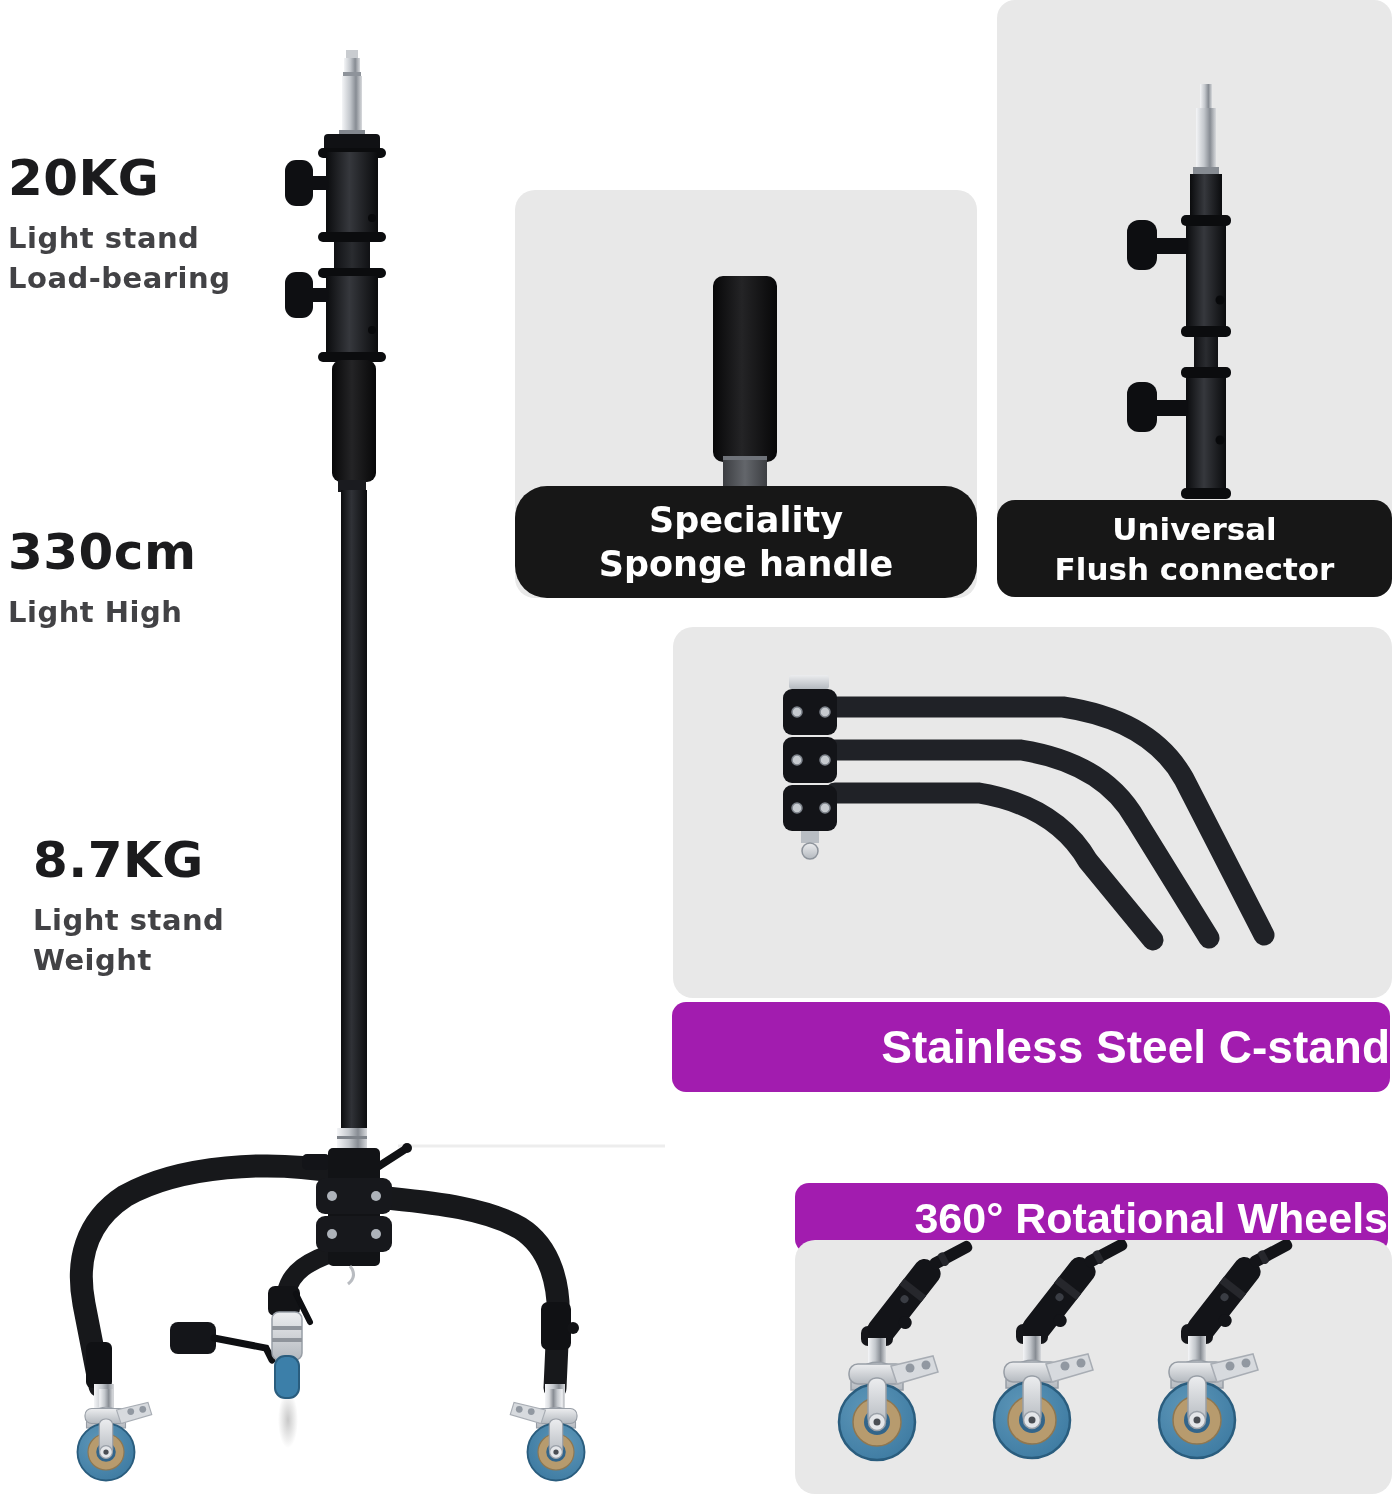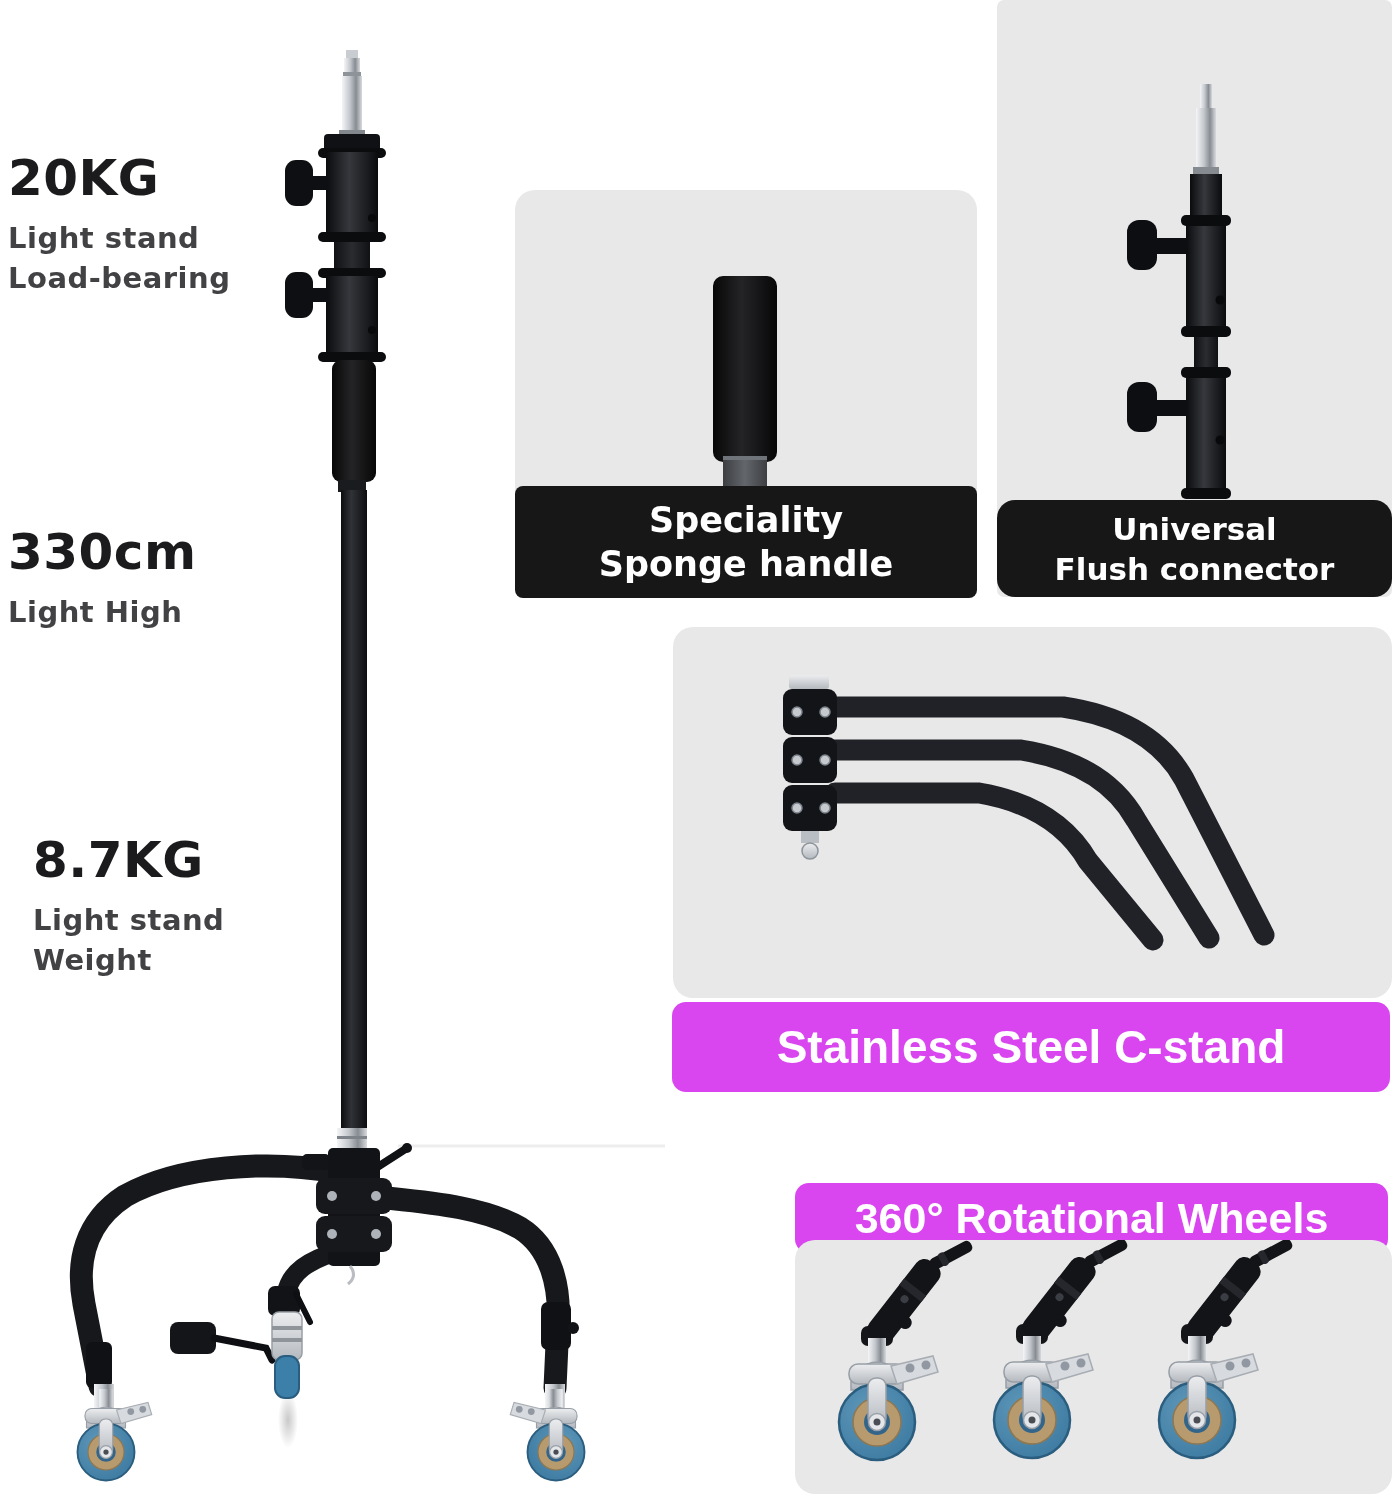--- a/index.html
+++ b/index.html
@@ -13,35 +13,35 @@
   .spec-value{font-size:50px;font-weight:700;color:#1b1b1d;line-height:1.12;letter-spacing:.5px;}
   .spec-sub{margin-top:12px;}
   .spec-line{font-size:29px;font-weight:700;color:#424245;line-height:40px;letter-spacing:.5px;}
   .spec-20kg{top:150px;}
   .spec-330cm{top:524px;}
   .spec-87kg{top:832px;margin-left:25px;}
 
   
   .panel{position:absolute;background:#e8e8e8;border-radius:20px;}
   .sponge-panel{left:515px;top:190px;width:462px;height:408px;}
-  .flush-panel{left:997px;top:0;width:395px;height:597px;border-radius:7px;}
+  .flush-panel{left:997px;top:0;width:395px;height:597px;border-radius:18px;}
   .arms-panel{left:673px;top:627px;width:719px;height:371px;}
   .wheels-panel{left:795px;top:1240px;width:597px;height:254px;}
   .panel > svg{position:absolute;left:0;top:0;}
 
   
   .pill-label{position:absolute;left:0;right:0;bottom:0;background:#171717;color:#ffffff;
               display:flex;flex-direction:column;align-items:center;justify-content:center;
               font-weight:700;text-align:center;}
-  .sponge-panel .pill-label{height:112px;border-radius:8px;font-size:35px;line-height:44px;}
+  .sponge-panel .pill-label{height:112px;border-radius:32px;font-size:35px;line-height:44px;}
   .flush-panel .pill-label{height:97px;border-radius:18px;font-size:31px;line-height:40px;}
 
   
-  .bar{position:absolute;background:#d946ef;color:#ffffff;display:flex;align-items:center;
-       justify-content:center;font-family:"Liberation Sans",sans-serif;font-weight:700;}
+  .bar{position:absolute;background:#a21caf;color:#ffffff;display:flex;align-items:center;
+       justify-content:flex-end;font-family:"Liberation Sans",sans-serif;font-weight:700;}
   .cstand-bar{left:672px;top:1002px;width:718px;height:90px;border-radius:14px;font-size:46px;}
   .wheels-bar{left:795px;top:1163px;width:593px;height:70px;border-radius:14px;font-size:43px;margin-top:20px;}
 </style>
 </head>
 <body>
 
 <div class="canvas">
 
   <svg class="main-photo" width="700" height="1500" viewBox="0 0 700 1500" aria-hidden="true">
     <defs>

